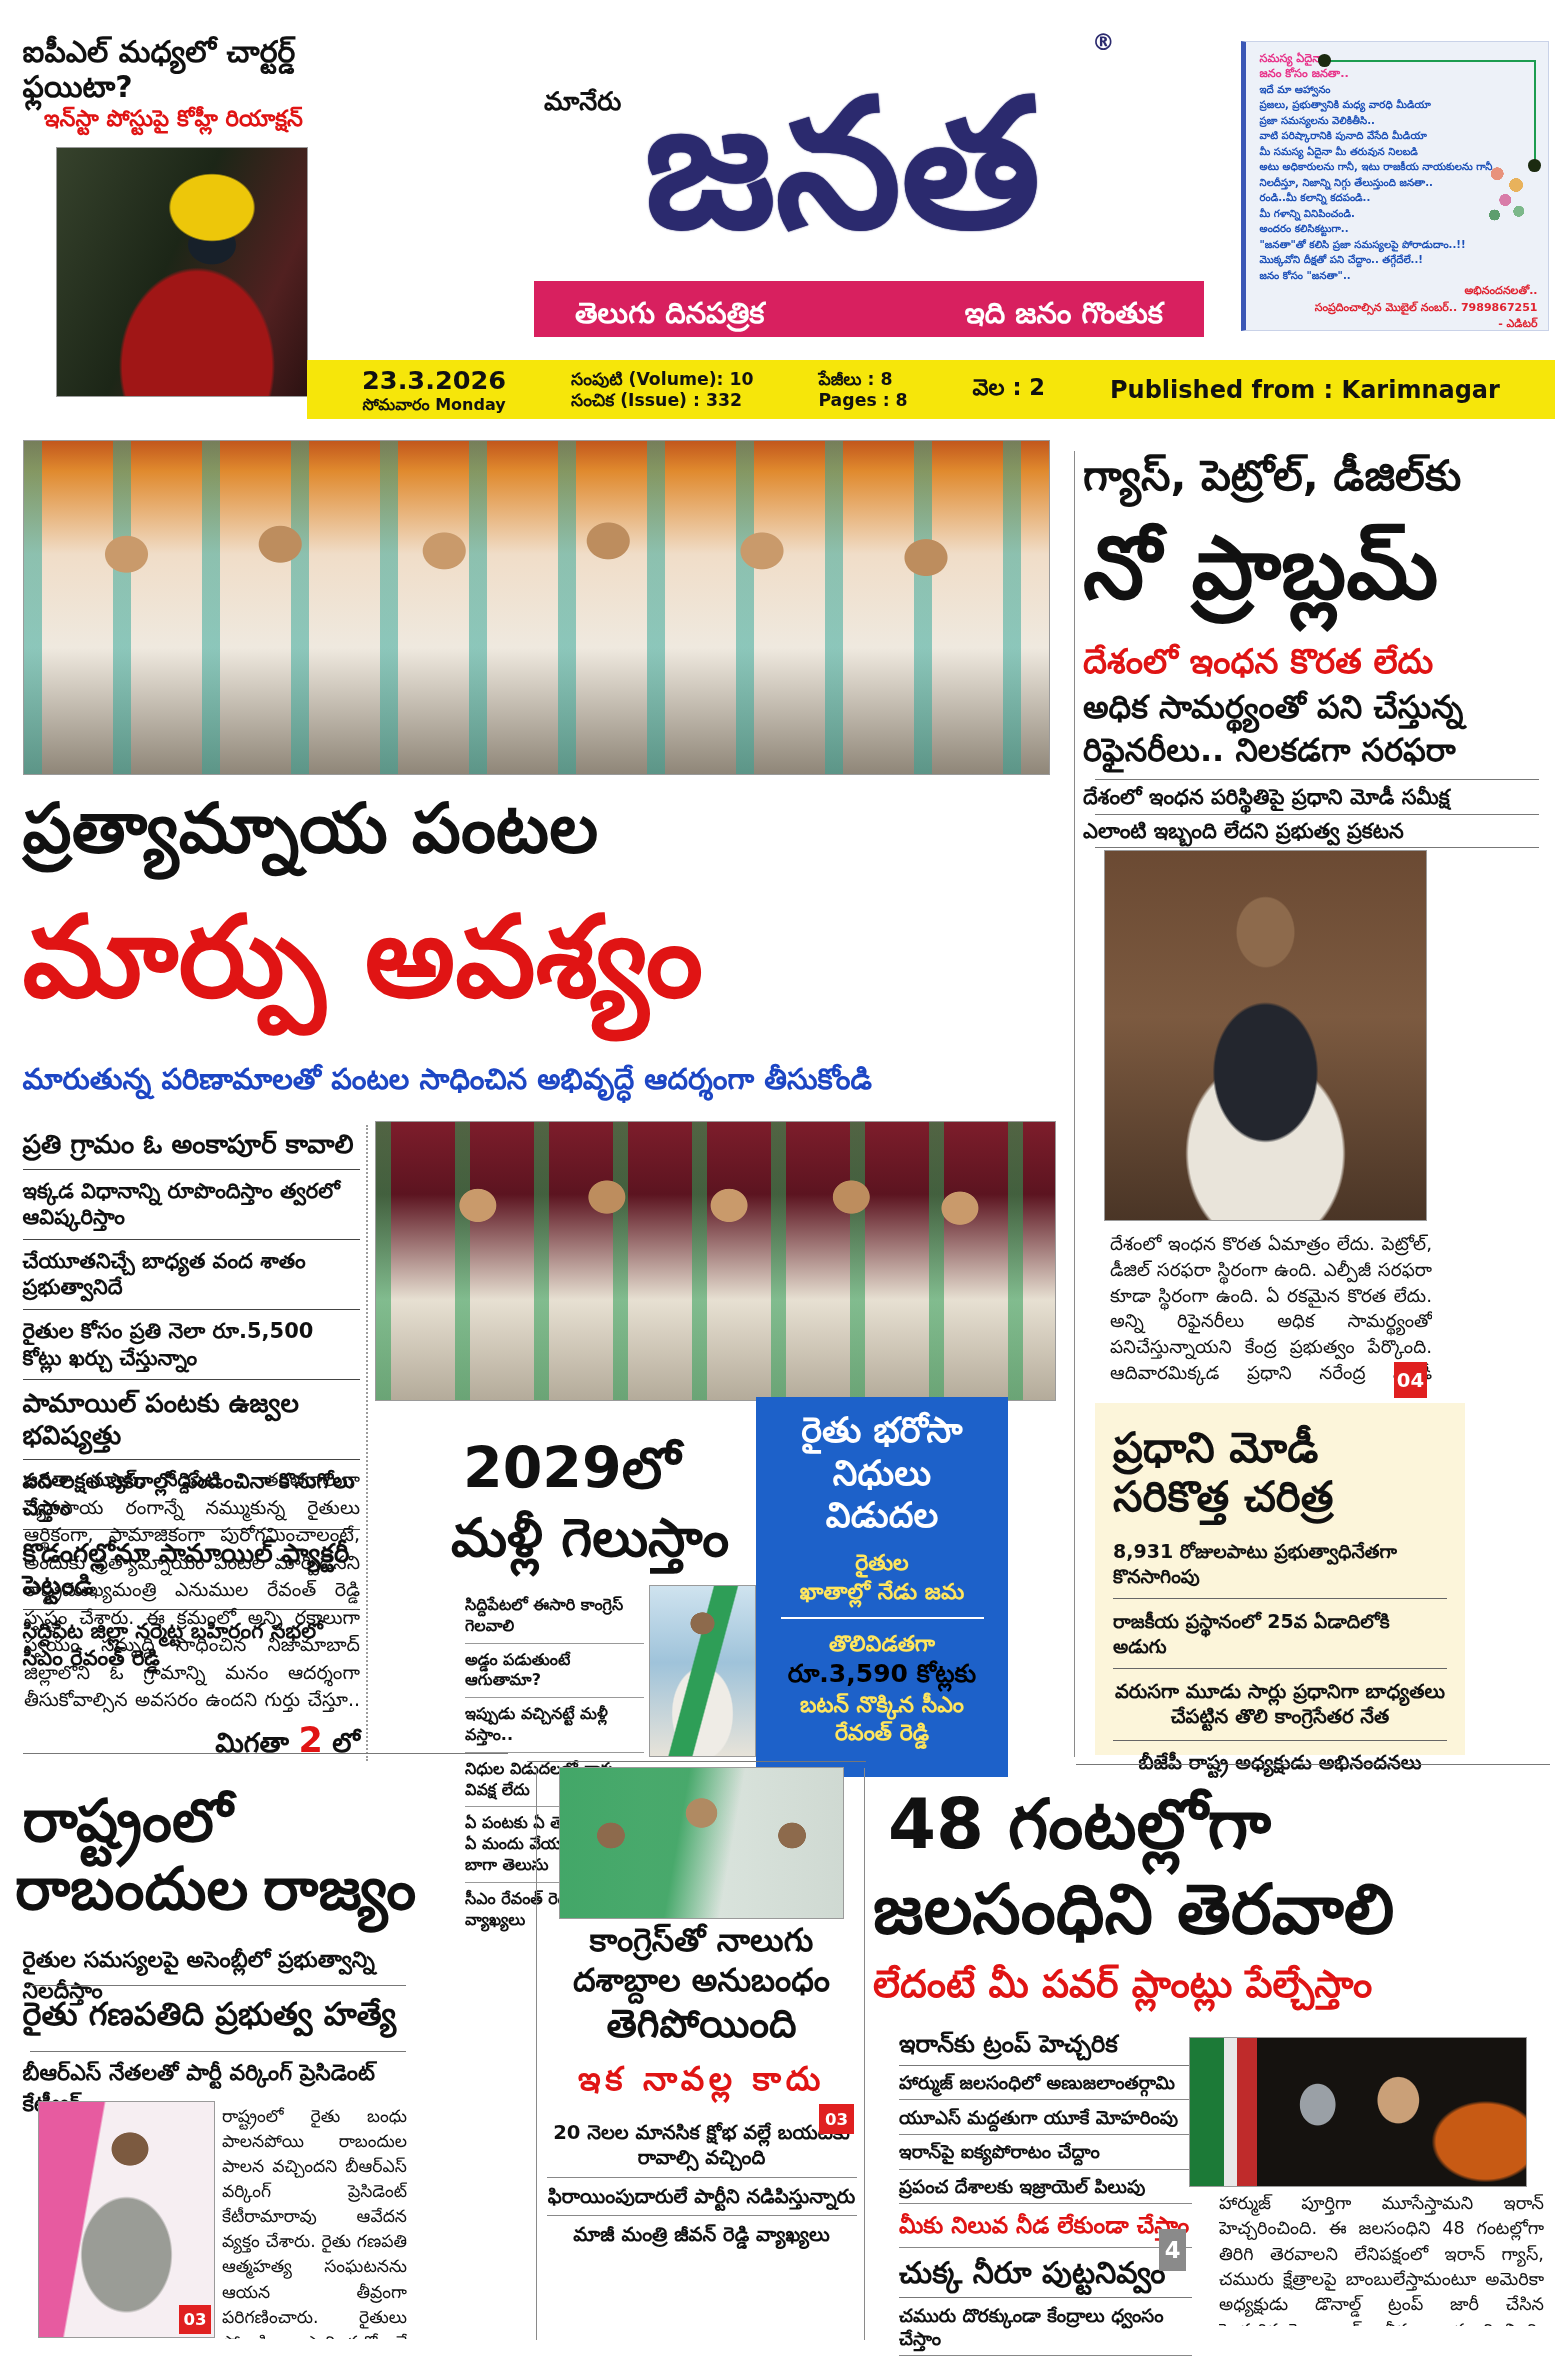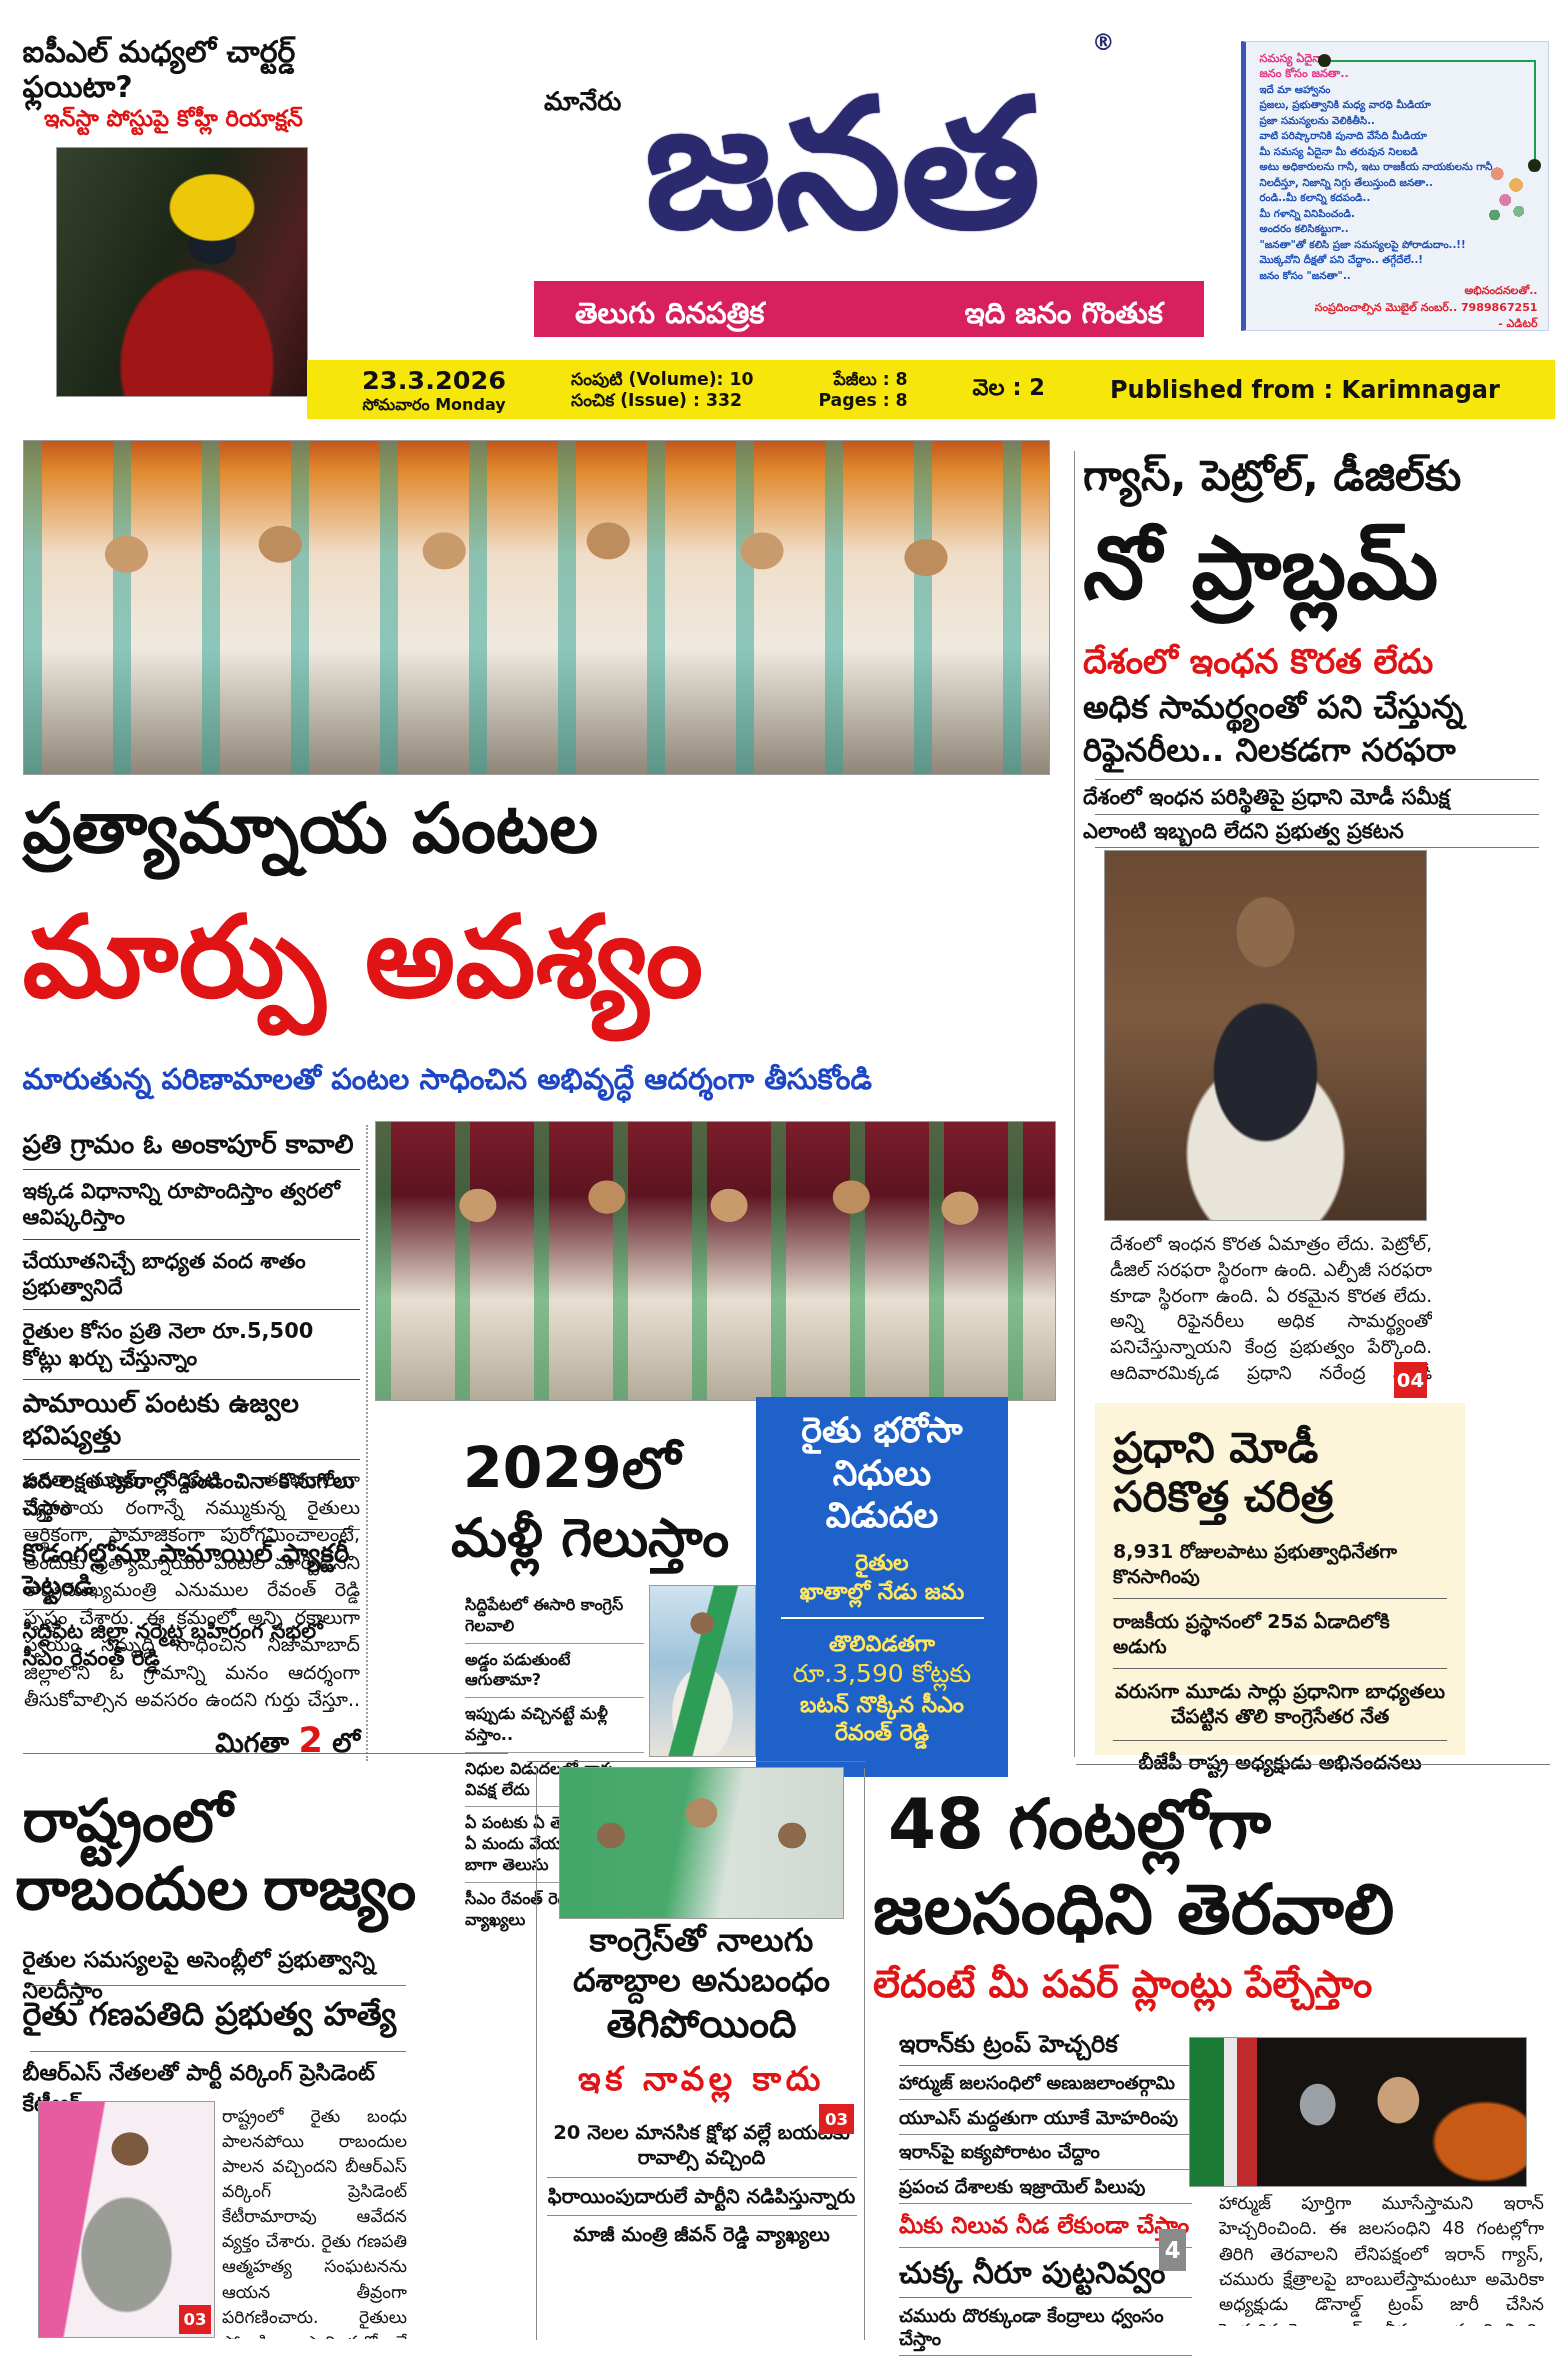--- a/index.html
+++ b/index.html
@@ -93,21 +93,21 @@
     background:
       radial-gradient(19.6px 18px at 50% 22%,#8d6a4c 0 60%,transparent 63%),
       linear-gradient(105deg,rgba(0,0,0,0) 42%,#2e9e57 43% 58%,rgba(0,0,0,0) 59%),
       radial-gradient(45px 68px at 50% 75%,#efece6 0 66%,transparent 69%),
       linear-gradient(#cfe3ef,#9fc3da 45%,#e7e3d9)}
   
   #bharosa{left:756px;top:1397px;width:252px;height:380px;background:#1d61c9;color:#fff;
            text-align:center;box-sizing:border-box;padding-top:12px}
   #bharosa .t{font-size:35px;font-weight:bold;line-height:1.22}
   #bharosa .y{color:#ffe65e;font-weight:bold;font-size:22px;line-height:1.3}
-  #bharosa .y2{color:#fde047;font-weight:normal;font-size:25px;line-height:1.3}
+  #bharosa .y2{color:#000000;font-weight:bold;font-size:25px;line-height:1.3}
   #bharosa .sep{width:203px;height:2.3px;background:#fff;margin:10.5px auto}
   
   #fuel-k{left:1083px;top:453px;width:466px;font-size:42px;line-height:1.1}
   #fuel-h{left:1083px;top:510px;width:466px;font-size:87px;line-height:1.35}
   #fuel-dr{left:1083px;top:641px;width:466px;font-size:34px;color:#e01414}
   #fuel-d2a{left:1083px;top:688px;width:466px;font-size:32px}
   #fuel-d2b{left:1083px;top:731px;width:466px;font-size:32px}
   #fuel-s1{left:1083px;top:785px;width:466px;font-size:21px;font-weight:600}
   #fuel-s2{left:1083px;top:819px;width:466px;font-size:21px;font-weight:600}
   #modi-ph{left:1104px;top:850px;width:321px;height:369px;
@@ -211,21 +211,21 @@
 
   <div id="dateline" class="abs">
     <div class="stk">
       <div class="b" style="font-size:25.6px">23.3.2026</div>
       <div class="b" style="font-size:16px">సోమవారం Monday</div>
     </div>
     <div class="stk" style="text-align:left">
       <div style="font-size:17.3px;font-weight:600">సంపుటి (Volume): 10</div>
       <div style="font-size:17.3px;font-weight:600">సంచిక (Issue) : 332</div>
     </div>
-    <div class="stk" style="text-align:right">
+    <div class="stk" style="text-align:left">
       <div class="b" style="font-size:17.3px">పేజీలు : 8</div>
       <div style="font-size:17.3px;font-weight:600">Pages : 8</div>
     </div>
     <div class="b" style="font-size:22.6px">వెల : 2</div>
     <div class="b" style="font-size:24px">Published from : Karimnagar</div>
   </div>
 
   <div id="lead-ph" class="ph"></div>
   <div id="lead-k" class="abs c b">ప్రత్యామ్నాయ పంటల</div>
   <div id="lead-h" class="abs c b">మార్పు అవశ్యం</div>

